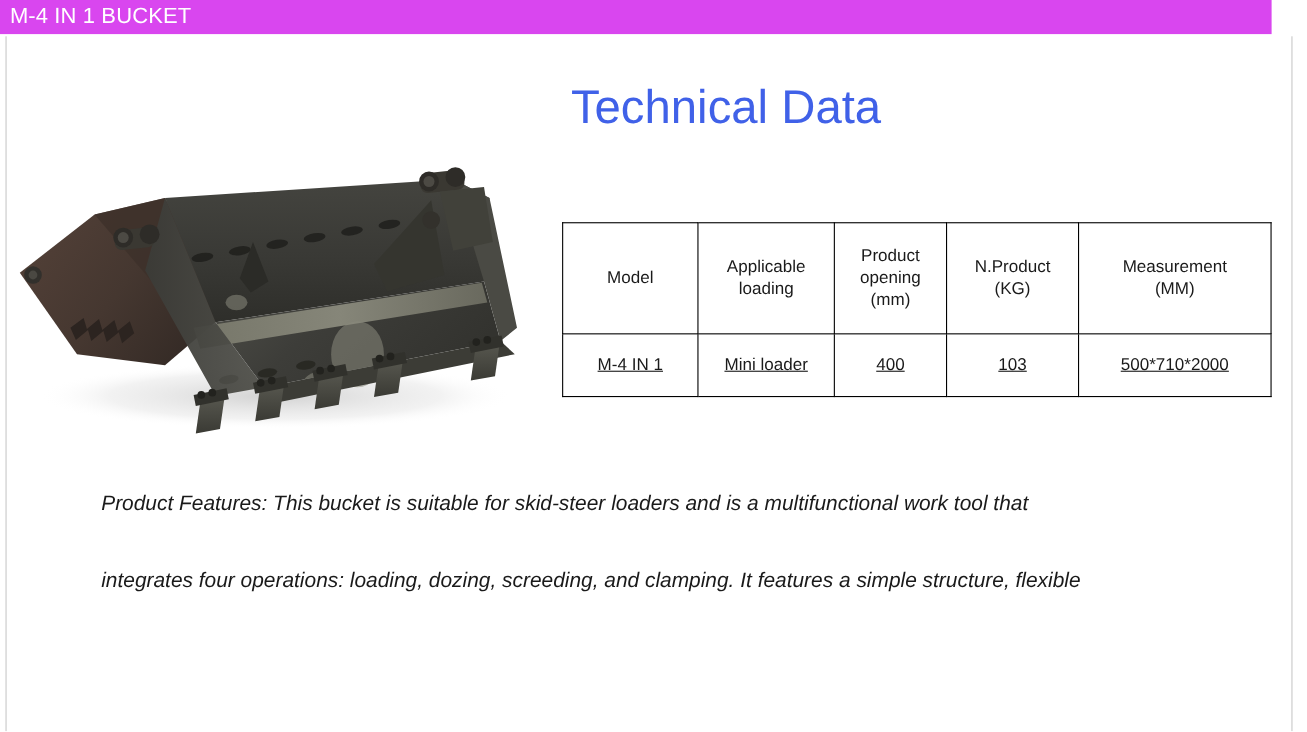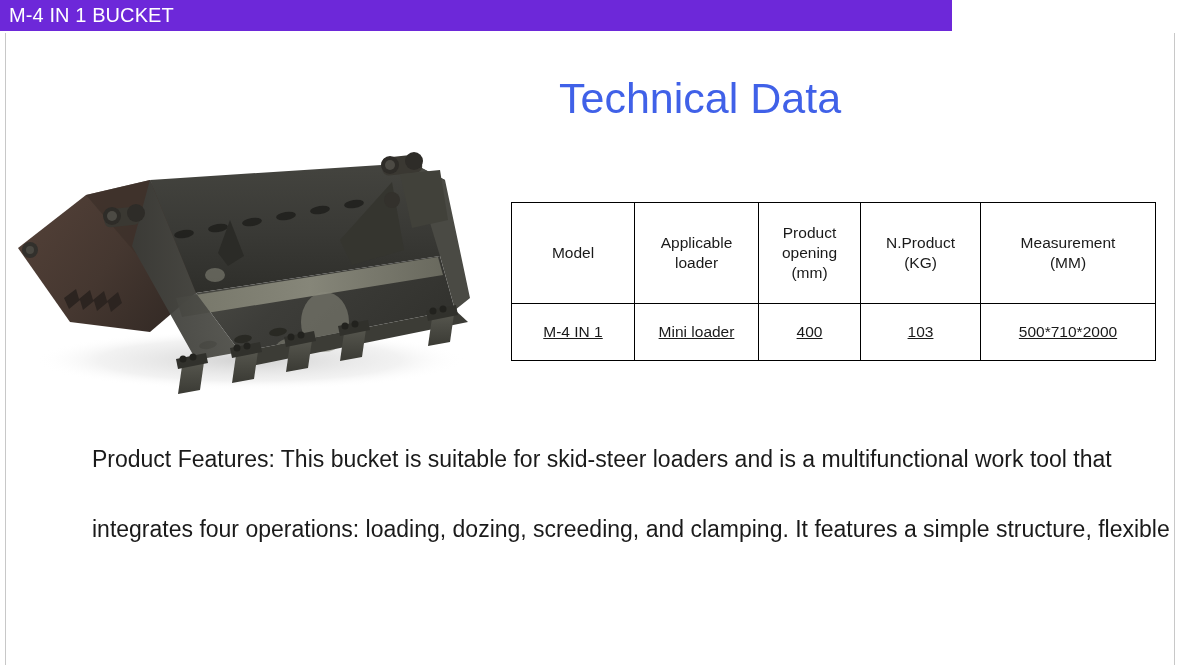--- a/index.html
+++ b/index.html
@@ -19,23 +19,23 @@
     height: 665px;
     background: #ffffff;
     overflow: hidden;
   }
 
   
   .title-bar {
     position: absolute;
     left: 0;
     top: 0;
-    width: 952px;
+    width: 1156px;
     height: 31px;
-    background: #6d28d9;
+    background: #d946ef;
     box-sizing: border-box;
   }
   .title-bar .title-text {
     position: absolute;
     left: 9px;
     top: 3px;
     font-size: 20px;
     line-height: 25px;
     color: #ffffff;
     letter-spacing: 0.1px;
@@ -57,21 +57,20 @@
   
   .tech-heading {
     position: absolute;
     left: 519px;
     top: 72px;
     font-size: 43px;
     line-height: 52px;
     color: #4061e8;
     font-family: "Liberation Sans", sans-serif;
     white-space: nowrap;
-    margin-left: 40px;
   }
 
   
   .product-image {
     position: absolute;
     left: 0px;
     top: 60px;
     width: 500px;
     height: 340px;
   }
@@ -106,25 +105,26 @@
   .col-measurement { width: 175px; }
 
   
   .features {
     position: absolute;
     left: 92px;
     top: 424px;
     width: 1000px;
   }
   .features .line {
-    font-size: 23px;
+    font-size: 19px;
     line-height: 70px;
     color: #1a1a1a;
     font-family: "Liberation Sans", sans-serif;
     white-space: nowrap;
+    font-style: italic;
   }
 </style>
 </head>
 <body>
 
 <div class="page">
 
   <div class="title-bar">
     <div class="title-text">M-4 IN 1 BUCKET</div>
   </div>
@@ -275,21 +275,21 @@
       <col class="col-weight">
       <col class="col-measurement">
     </colgroup>
     <tbody>
       <tr class="header-row">
         <td>
           <div>Model</div>
         </td>
         <td>
           <div>Applicable</div>
-          <div>loader</div>
+          <div>loading</div>
         </td>
         <td>
           <div>Product</div>
           <div>opening</div>
           <div>(mm)</div>
         </td>
         <td>
           <div>N.Product</div>
           <div>(KG)</div>
         </td>

